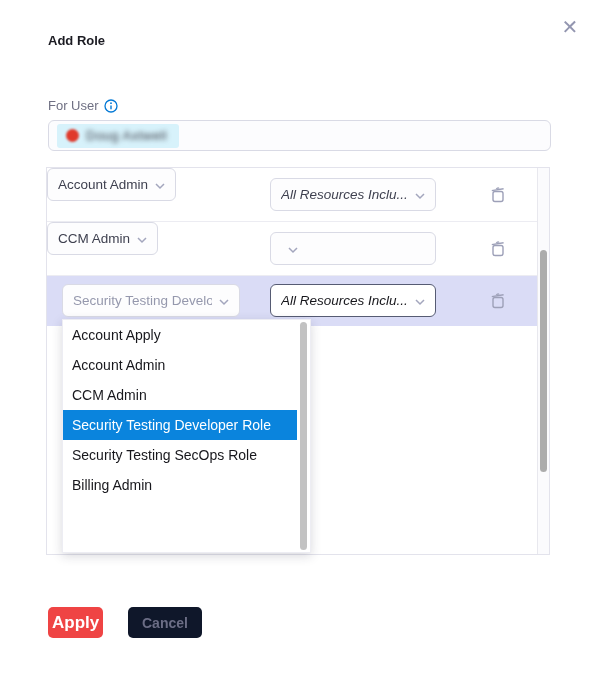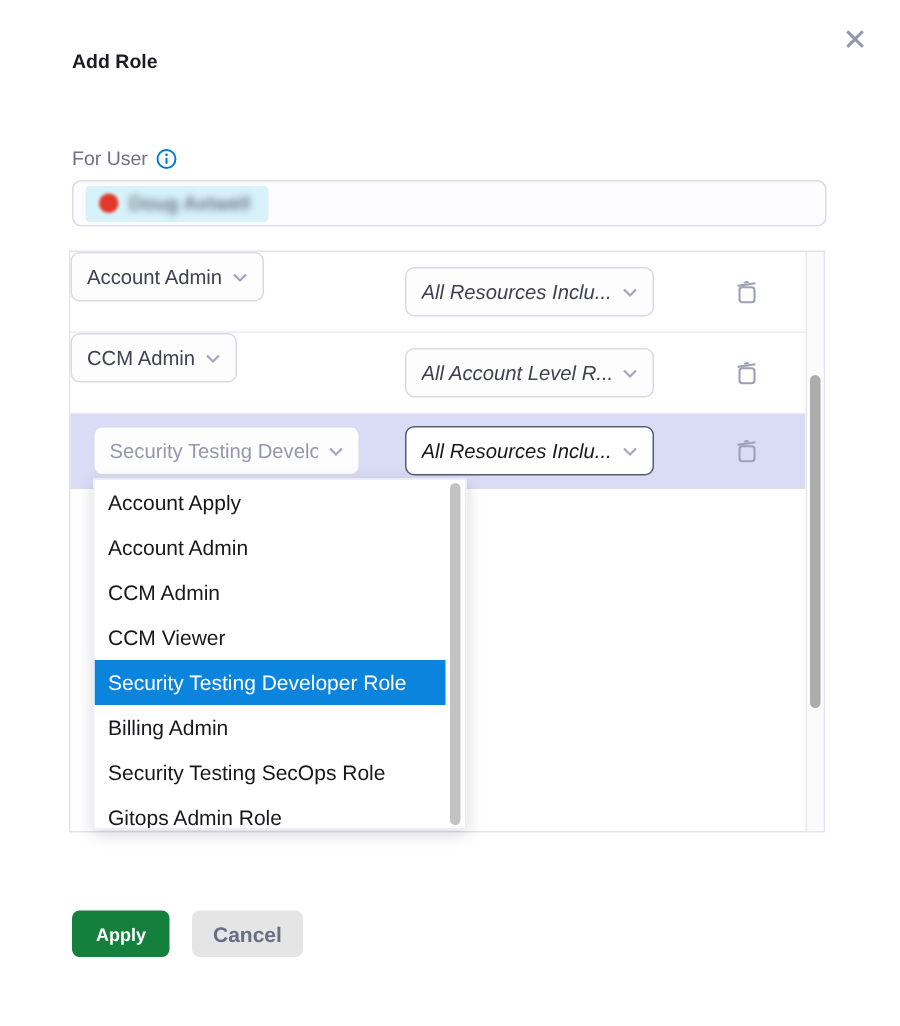--- a/index.html
+++ b/index.html
@@ -64,25 +64,25 @@
   
   .dd-panel{position:absolute;left:62px;top:319px;width:249px;height:234px;background:#ffffff;
     border:1px solid #ededf3;box-shadow:0 3px 10px rgba(40,41,61,.18);z-index:5;overflow:hidden;}
   .dd-option{width:234px;height:30px;line-height:30px;padding-left:9px;font-size:14px;
     color:#17171c;white-space:nowrap;overflow:hidden;cursor:pointer;}
   .dd-option.selected{background:#0a84dd;color:#ffffff;}
   .dd-scroll-thumb{position:absolute;top:2px;right:3px;width:7px;height:228px;
     background:#c2c2c2;border-radius:3.5px;cursor:pointer;}
 
   
-  .apply-btn{position:absolute;left:48px;top:607px;height:31px;padding:0 16px;border:none;
-    border-radius:5px;background:#15803d;color:#ffffff;font-size:12px;font-weight:700;
+  .apply-btn{position:absolute;left:48px;top:607px;height:31px;padding:0 4px;border:none;
+    border-radius:5px;background:#ef4444;color:#ffffff;font-size:17px;font-weight:700;
     cursor:pointer;font-family:"Liberation Sans",sans-serif;}
   .cancel-btn{position:absolute;left:128px;top:607px;height:31px;padding:0 14px;border:none;
-    border-radius:5px;background:#e5e5e5;color:#6b6d85;font-size:14px;font-weight:600;
+    border-radius:5px;background:#0f172a;color:#6b6d85;font-size:14px;font-weight:600;
     cursor:pointer;font-family:"Liberation Sans",sans-serif;}
 </style>
 </head>
 <body>
 
 <div class="modal">
 
   <button class="close-btn">✕</button>
 
   <div class="title">Add Role</div>
@@ -138,21 +138,20 @@
     <div class="role-row r2">
       <div class="select">
         <span class="sel-text">CCM Admin</span>
         <span class="sel-caret">
           <svg width="12" height="8" viewBox="0 0 12 8">
               <polyline points="2,2 6,6 10,2" fill="none" stroke="#a3a6bd" stroke-width="1.5"></polyline>
             </svg>
         </span>
       </div>
       <div class="select select-rg">
-        <span class="sel-text">All Account Level R...</span>
         <span class="sel-caret">
           <svg width="12" height="8" viewBox="0 0 12 8">
               <polyline points="2,2 6,6 10,2" fill="none" stroke="#a3a6bd" stroke-width="1.5"></polyline>
             </svg>
         </span>
       </div>
       <button class="trash-btn">
         <span>
           <svg width="18" height="19" viewBox="0 0 18 19">
             <rect x="4" y="6.5" width="10" height="10" rx="2" fill="none" stroke="#9da0b8" stroke-width="1.4"></rect>
@@ -193,24 +192,22 @@
 
     <div class="rows-scroll-track">
       <div class="rows-scroll-thumb"></div>
     </div>
   </div>
 
   <div class="dd-panel">
     <div class="dd-option">Account Apply</div>
     <div class="dd-option">Account Admin</div>
     <div class="dd-option">CCM Admin</div>
-    <div class="dd-option">CCM Viewer</div>
     <div class="dd-option selected">Security Testing Developer Role</div>
+    <div class="dd-option">Security Testing SecOps Role</div>
     <div class="dd-option">Billing Admin</div>
-    <div class="dd-option">Security Testing SecOps Role</div>
-    <div class="dd-option">Gitops Admin Role</div>
     <div class="dd-scroll-thumb"></div>
   </div>
 
   <button class="apply-btn">Apply</button>
   <button class="cancel-btn">Cancel</button>
 
 </div>
 
 </body></html>

